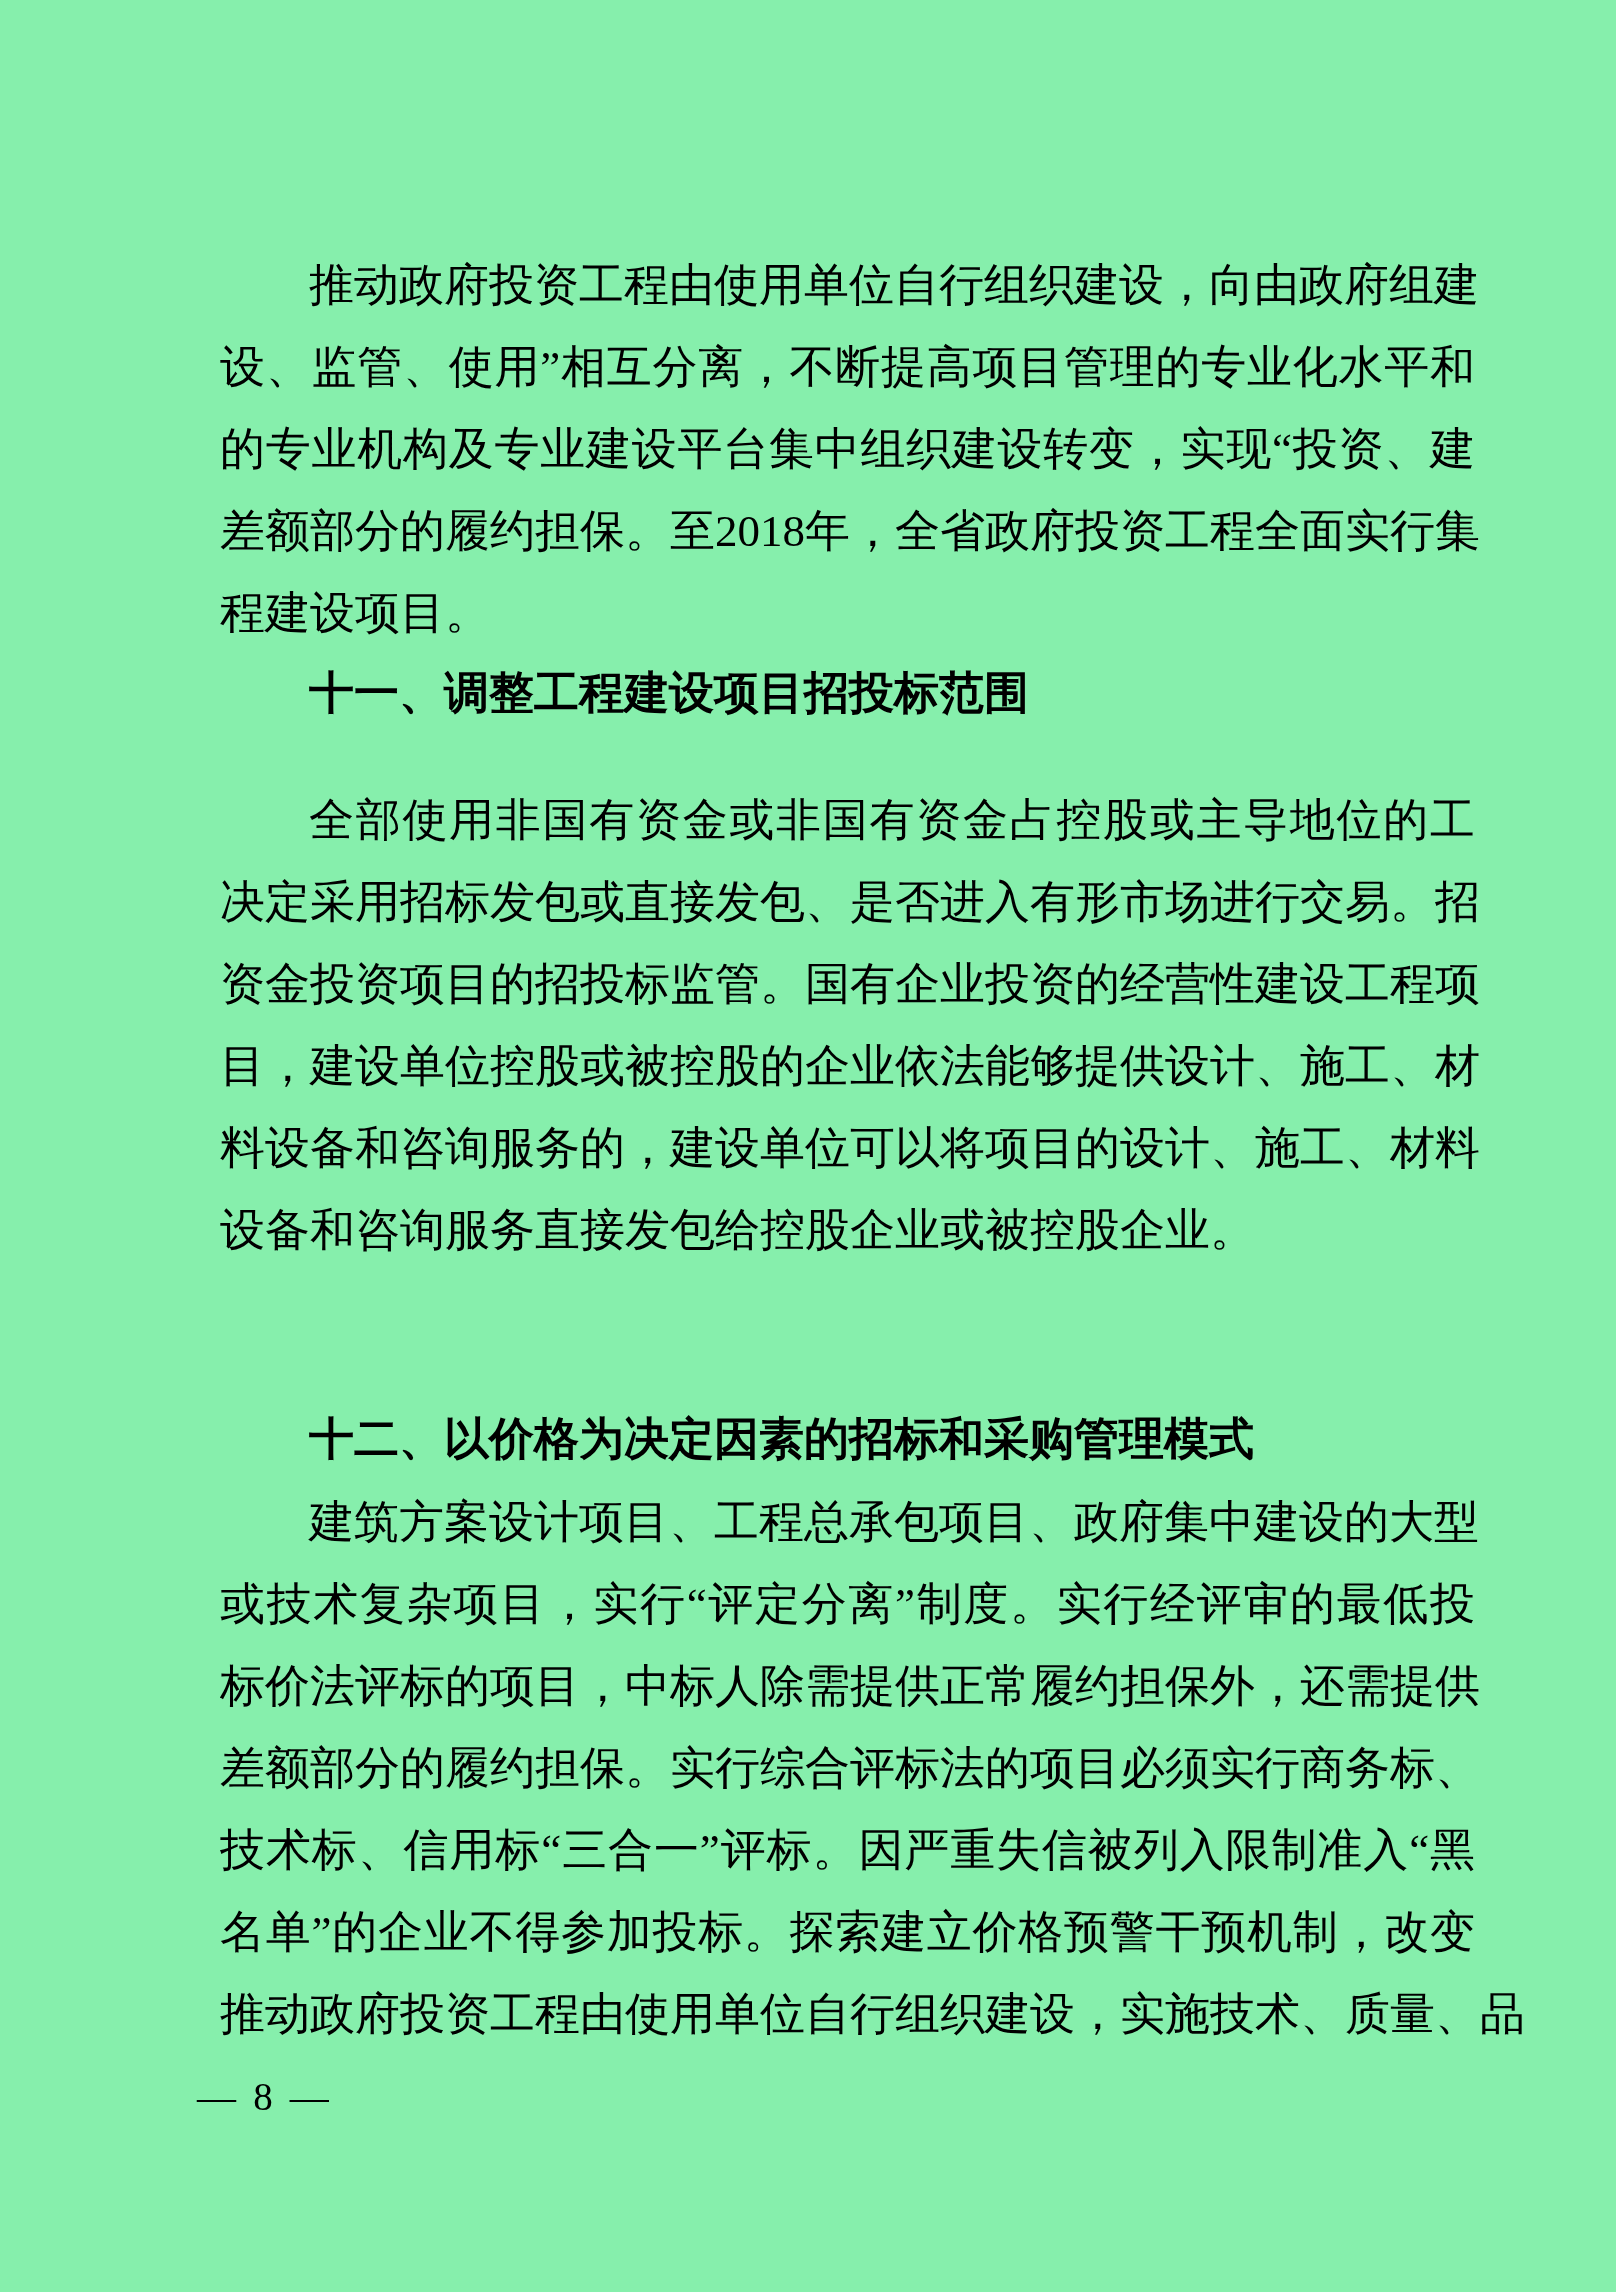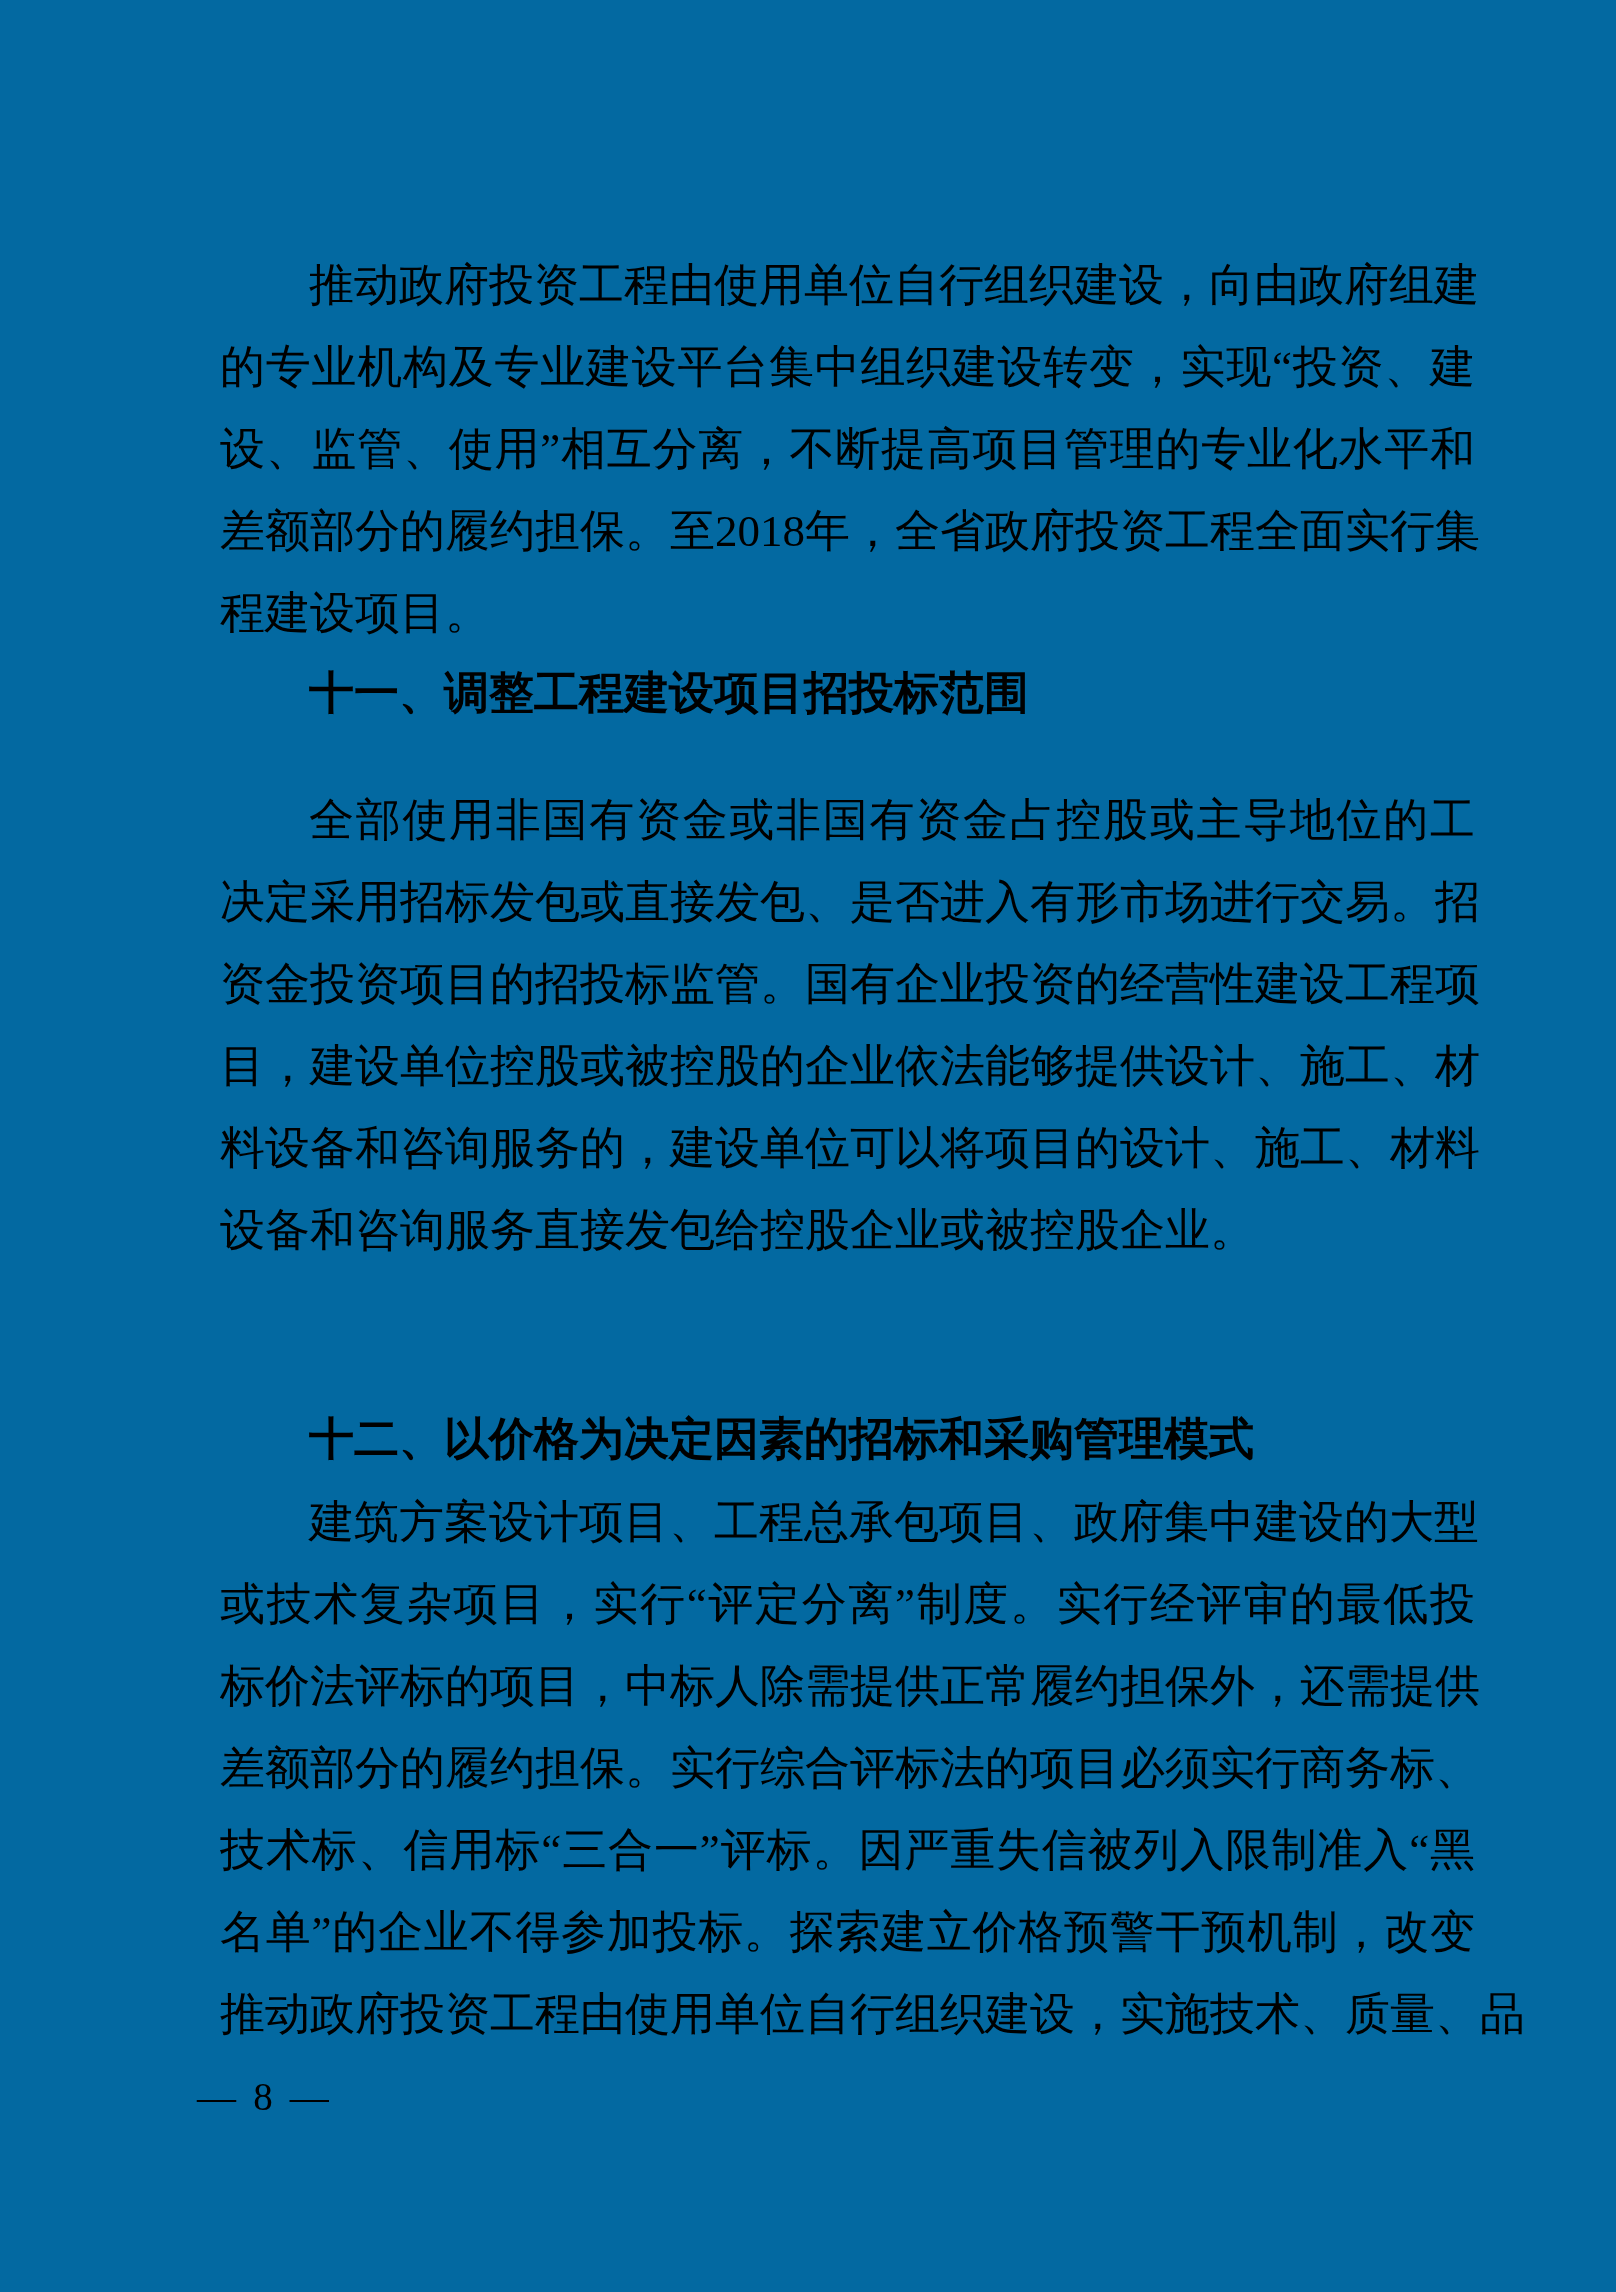--- a/index.html
+++ b/index.html
@@ -1,21 +1,21 @@
 <!DOCTYPE html>
 <html style="font-size:15px"><head>
 <meta charset="utf-8">
 <style>
   html, body { margin: 0; padding: 0; background: #888; }
   .page {
     position: relative;
     width: 1617px;
     height: 2293px;
     margin: 0 auto;
-    background: #0369a1;
+    background: #86efac;
     color: #000000;
     font-family: "Liberation Serif", "DejaVu Serif", serif;
     overflow: hidden;
   }
   .textblock {
     position: absolute;
     left: 220px;
     width: 1255px;
   }
   .para .line {
@@ -50,22 +50,22 @@
     font-family: "Liberation Serif", "DejaVu Serif", serif;
   }
 </style>
 </head>
 <body>
 
 <div class="page">
 
   <div class="textblock para" style="top:244px">
     <div class="line first">推动政府投资工程由使用单位自行组织建设，向由政府组建</div>
+    <div class="line">设、监管、使用”相互分离，不断提高项目管理的专业化水平和</div>
     <div class="line">的专业机构及专业建设平台集中组织建设转变，实现“投资、建</div>
-    <div class="line">设、监管、使用”相互分离，不断提高项目管理的专业化水平和</div>
     <div class="line">差额部分的履约担保。至2018年，全省政府投资工程全面实行集</div>
     <div class="line end">程建设项目。</div>
   </div>
 
   <div class="textblock" style="top:652px">
     <div class="heading">十一、调整工程建设项目招投标范围</div>
   </div>
 
   <div class="textblock para" style="top:779px">
     <div class="line first">全部使用非国有资金或非国有资金占控股或主导地位的工</div>

